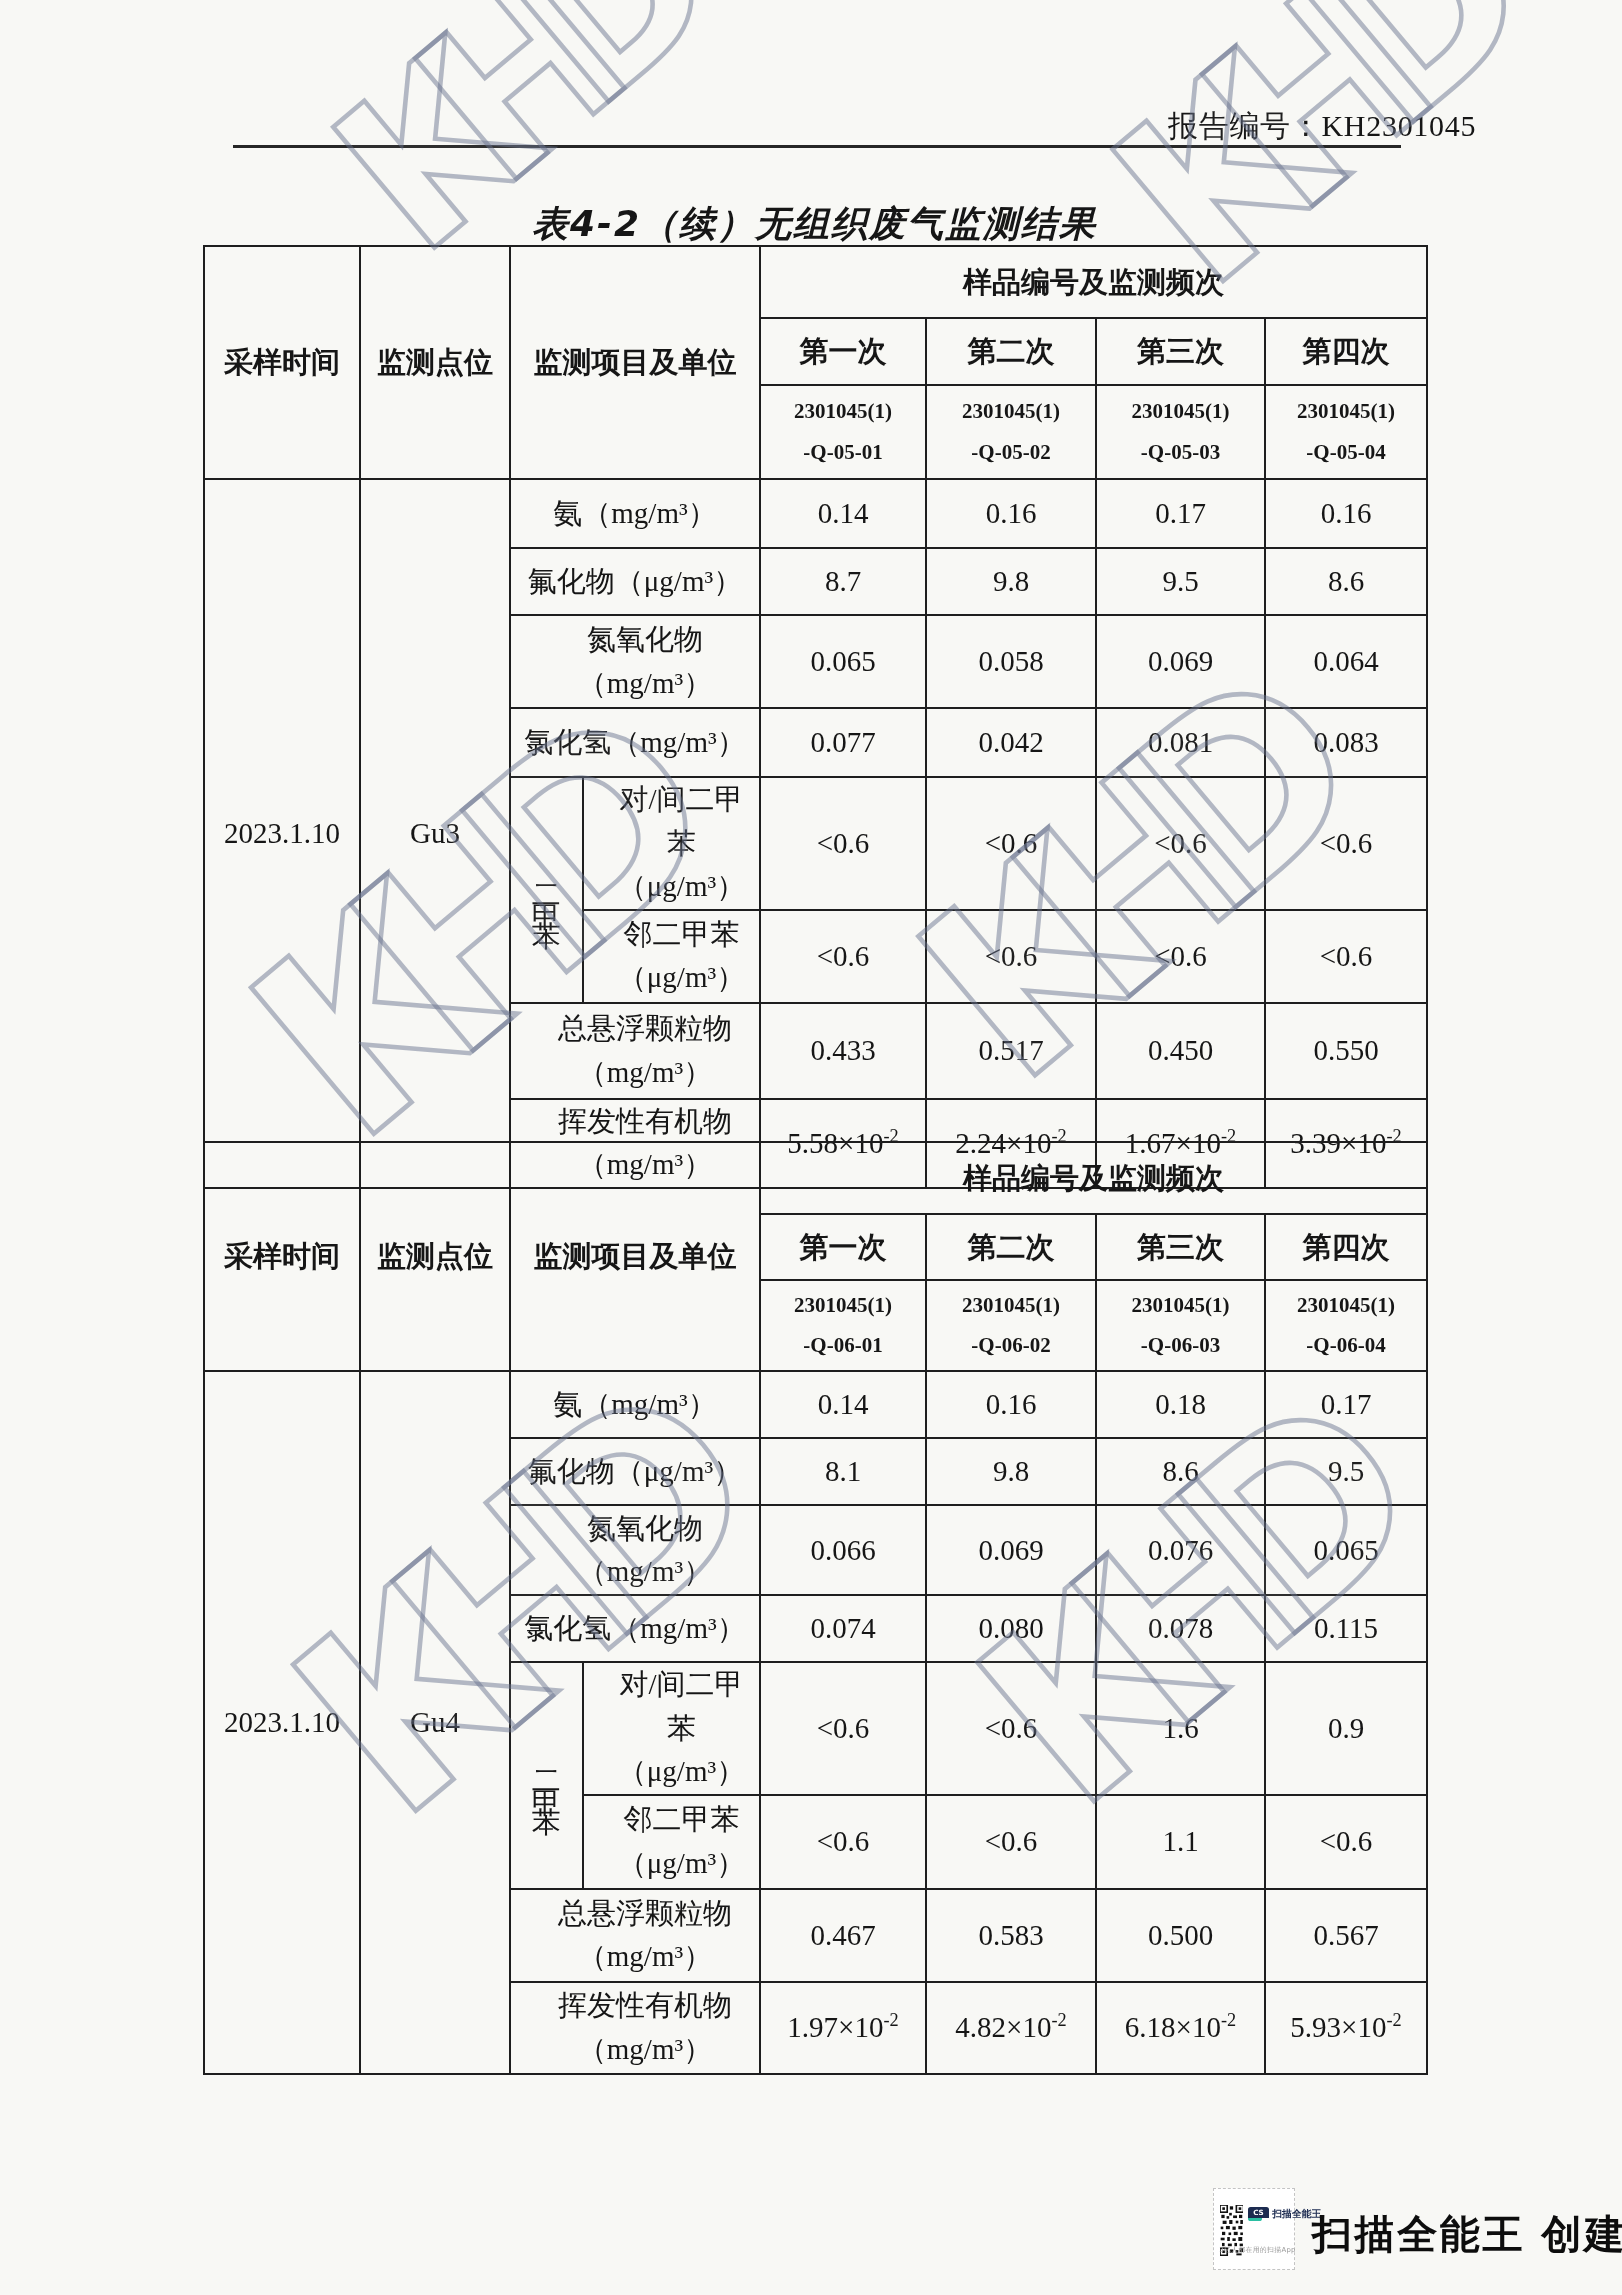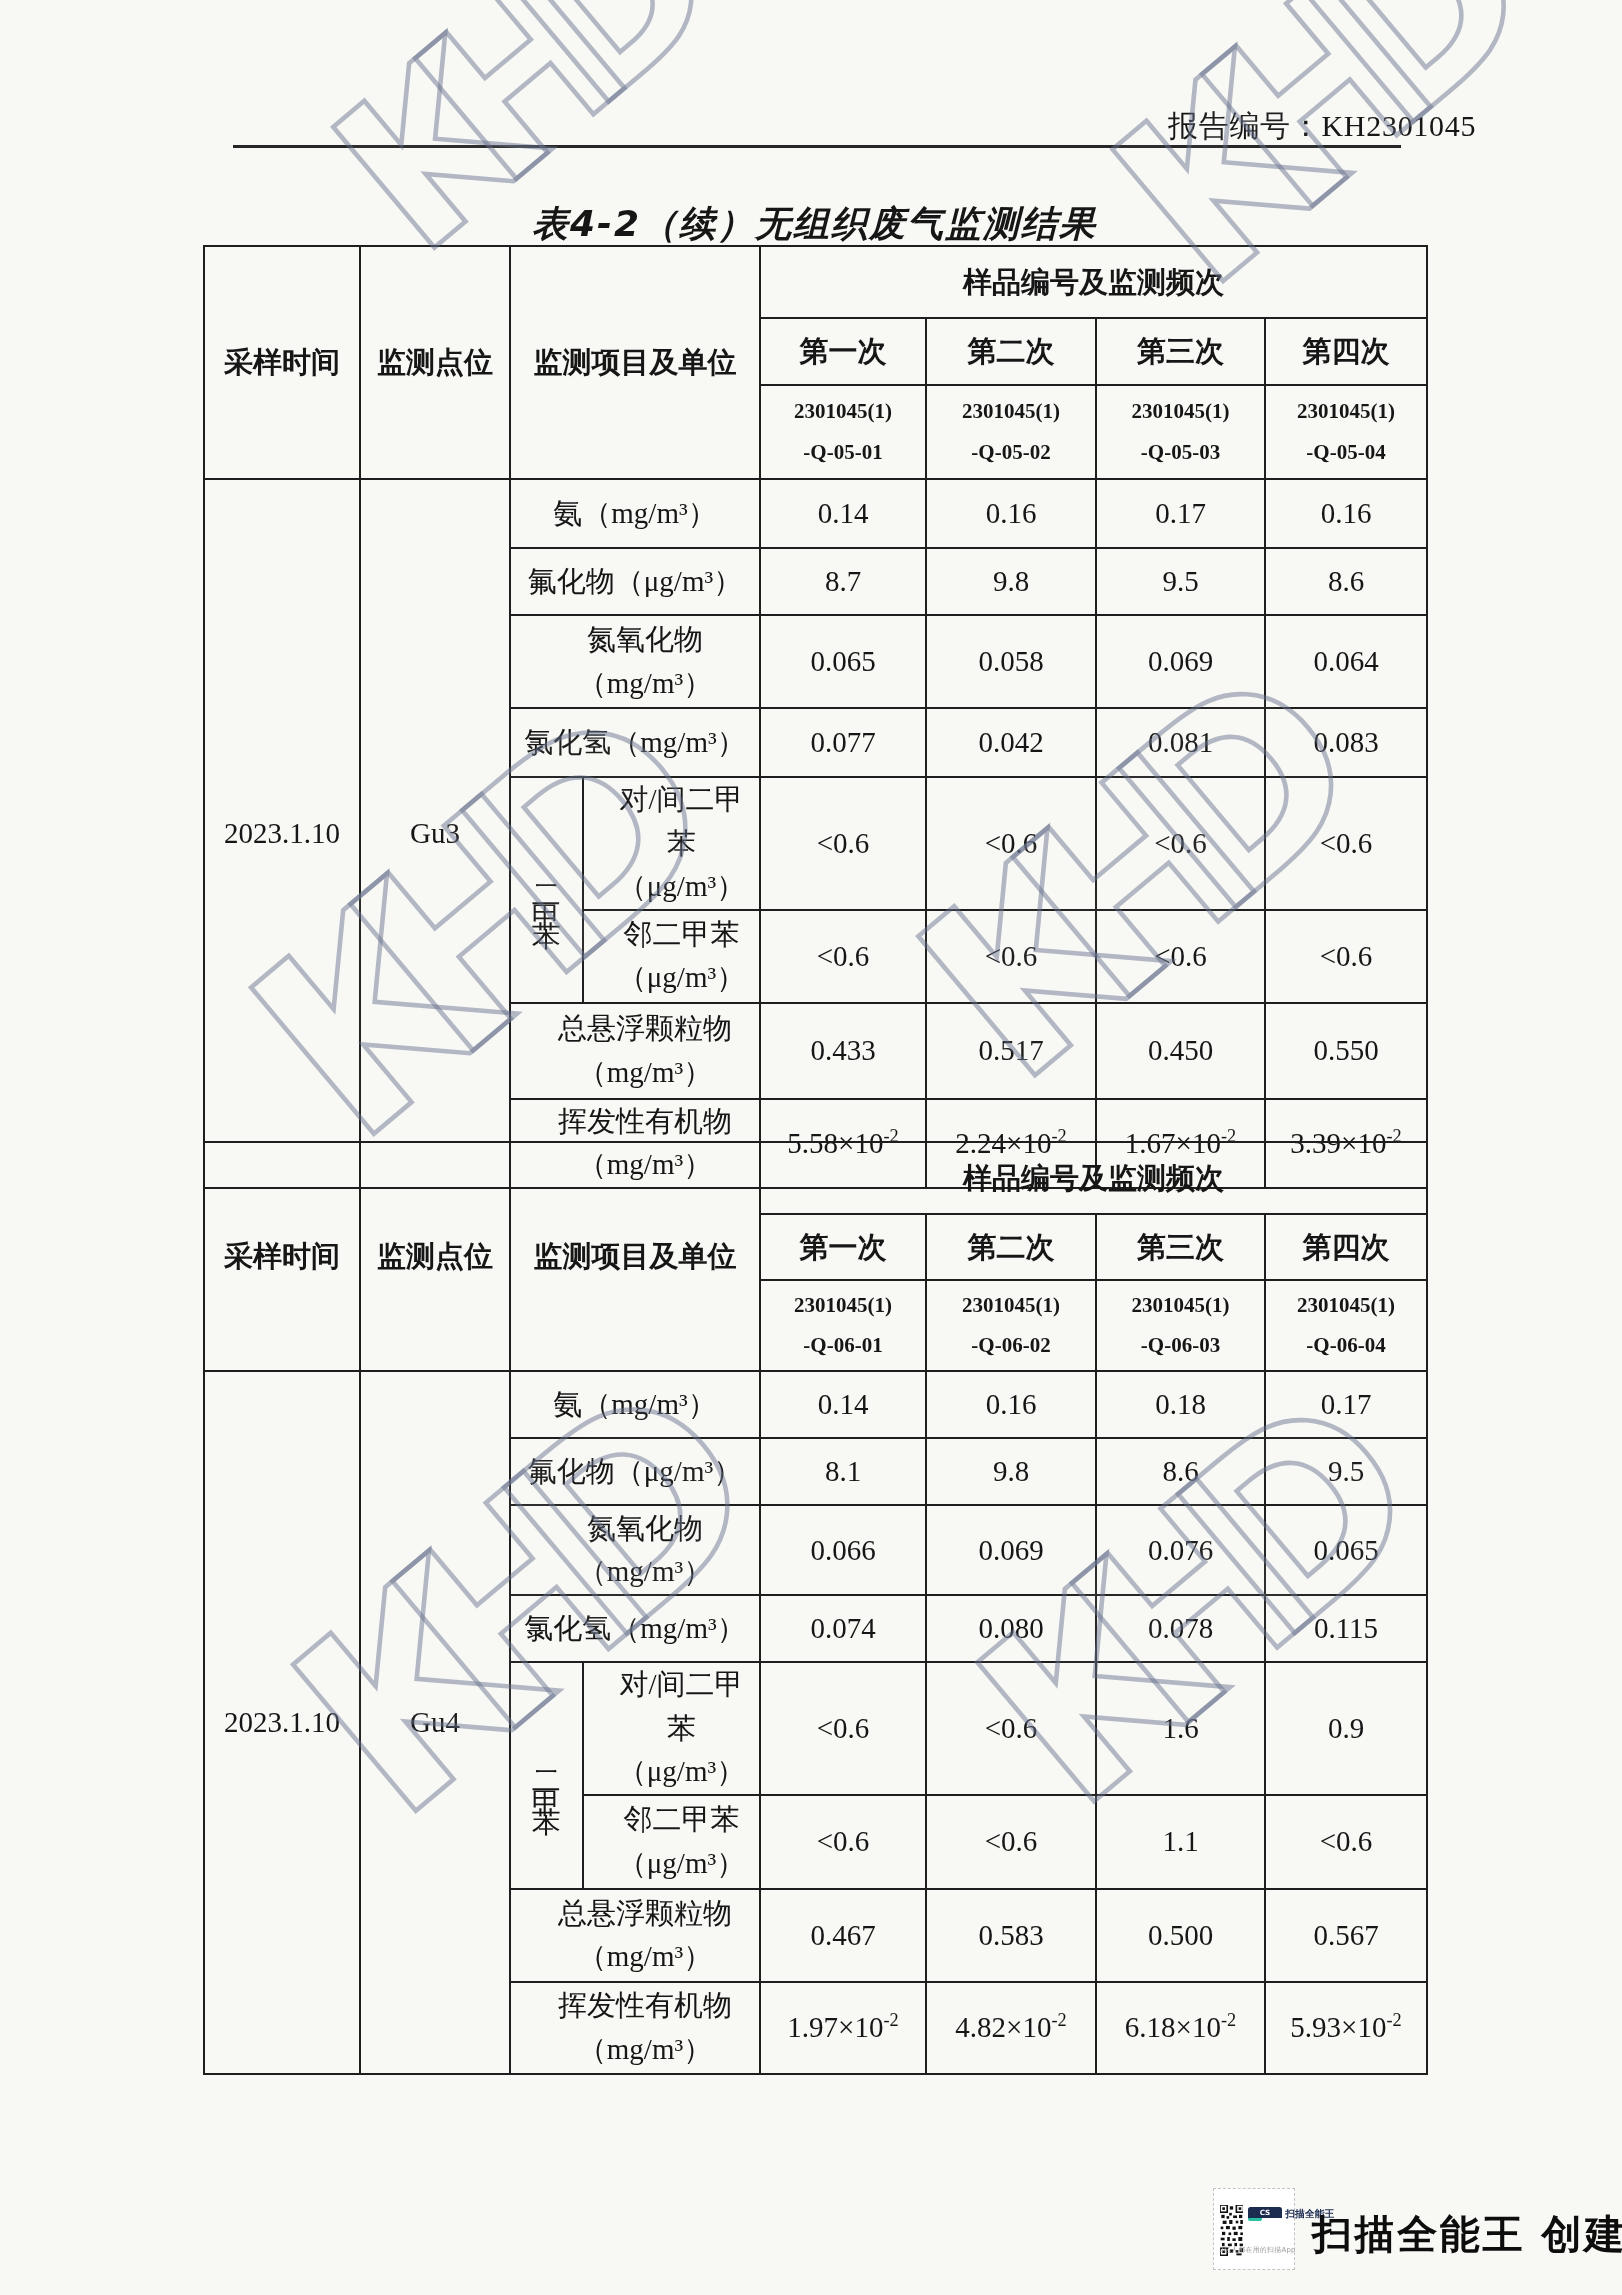--- a/index.html
+++ b/index.html
@@ -30,21 +30,21 @@
   .ids div{font-size:21px;line-height:1.1;}
   .ids .id1{margin-bottom:17px;}
   .lab2 div{line-height:1.5;margin-left:20px;}
   .vtext{writing-mode:vertical-rl;text-orientation:upright;margin:0 auto;letter-spacing:17px;font-size:29px;}
   sup.e{font-size:18.3px;vertical-align:super;line-height:0;}
   
   .scan-badge{position:absolute;left:1213px;top:2188px;width:82px;height:82px;background:#fff;
               border:1.3px dashed #c4c4c4;box-sizing:border-box;z-index:3;}
   .badge-qr{position:absolute;left:5.9px;top:15.7px;}
   .badge-row{position:absolute;left:34px;top:18.3px;display:flex;align-items:center;gap:3.3px;}
-  .cs-chip{width:34px;height:11px;background:#1c2b50;border-radius:2.6px 2.6px 0 0;color:#fff;
+  .cs-chip{width:21px;height:11px;background:#1c2b50;border-radius:2.6px 2.6px 0 0;color:#fff;
            font-family:"DejaVu Sans",sans-serif;font-weight:bold;font-size:7.2px;line-height:11px;text-align:center;}
   .cs-chip-wrap{display:flex;flex-direction:column;}
   .cs-teal{width:13.7px;height:2.6px;background:#2bbfa2;border-radius:0 0 2.6px 2.6px;}
   .badge-brand{font-family:"DejaVu Sans",sans-serif;font-weight:bold;font-size:9.8px;color:#1c2b50;white-space:nowrap;}
   .badge-sub{position:absolute;left:5.2px;top:56px;width:73px;font-size:6.9px;color:#9a9a9a;
              font-family:"DejaVu Sans",sans-serif;white-space:nowrap;letter-spacing:0.3px;}
   .scan-caption{position:absolute;left:1312px;top:2207px;font-family:"DejaVu Sans",sans-serif;
                 font-weight:600;font-size:40px;color:#0d0d0d;letter-spacing:2.6px;z-index:3;white-space:nowrap;}
 </style>
 </head>

